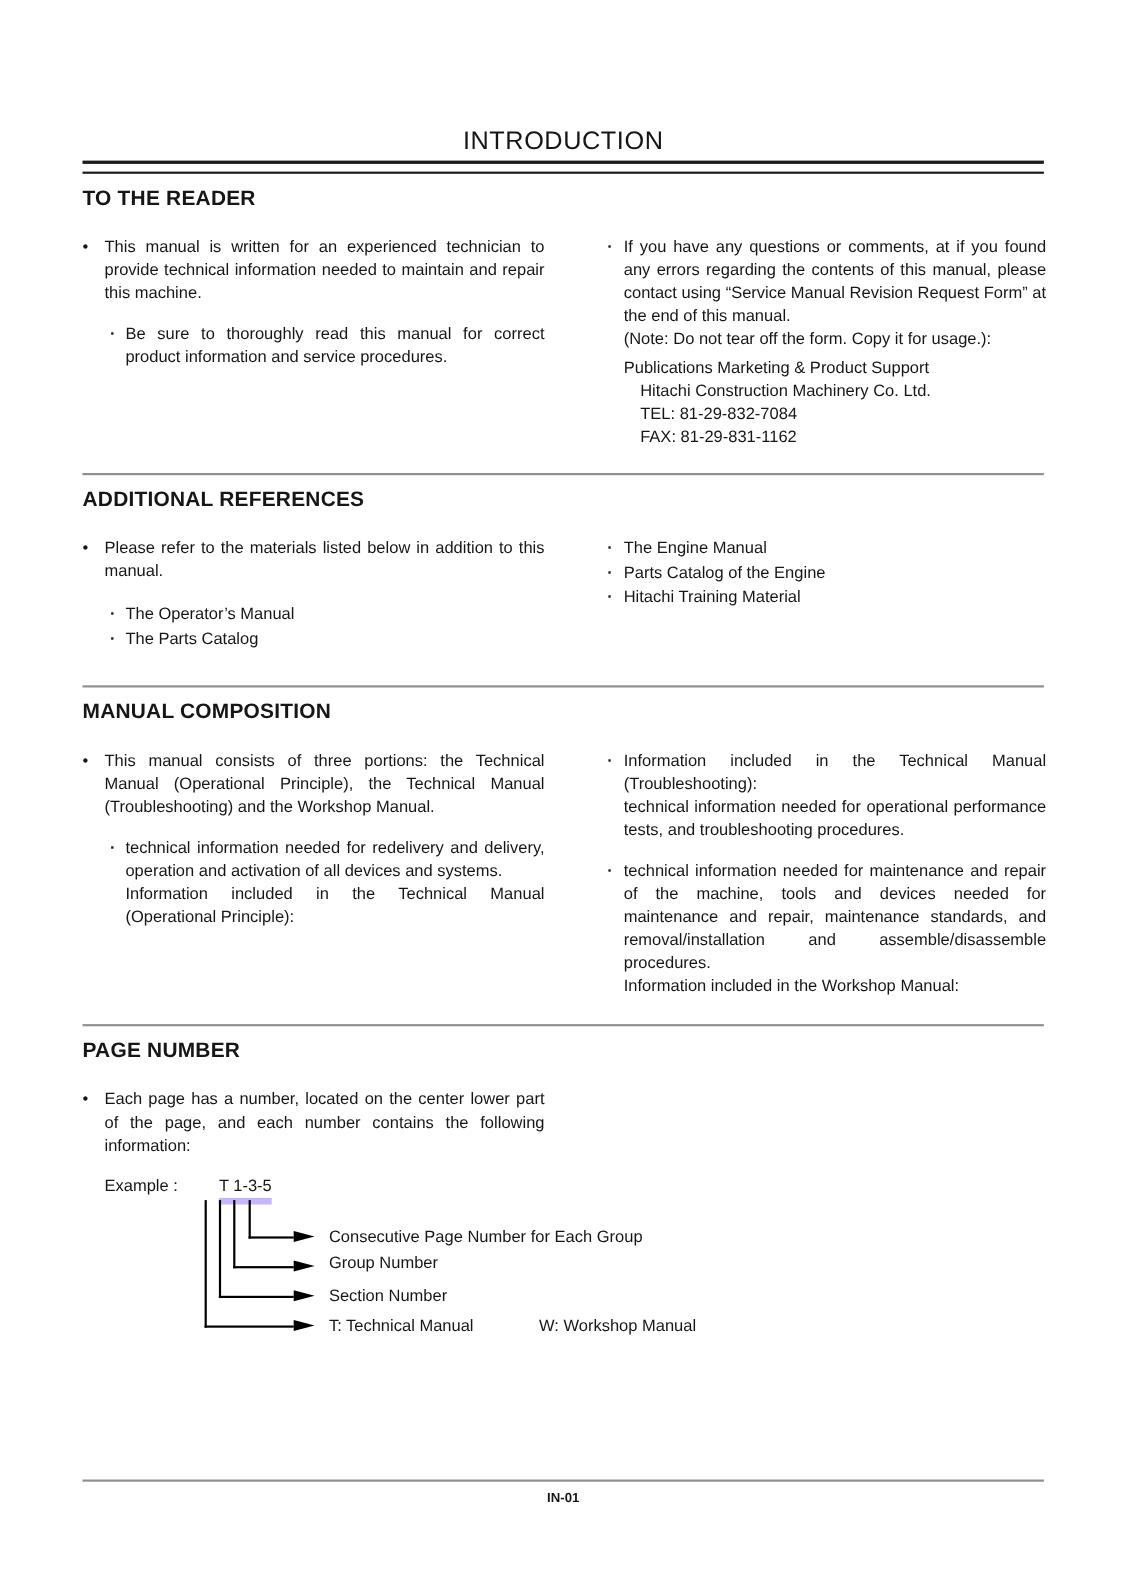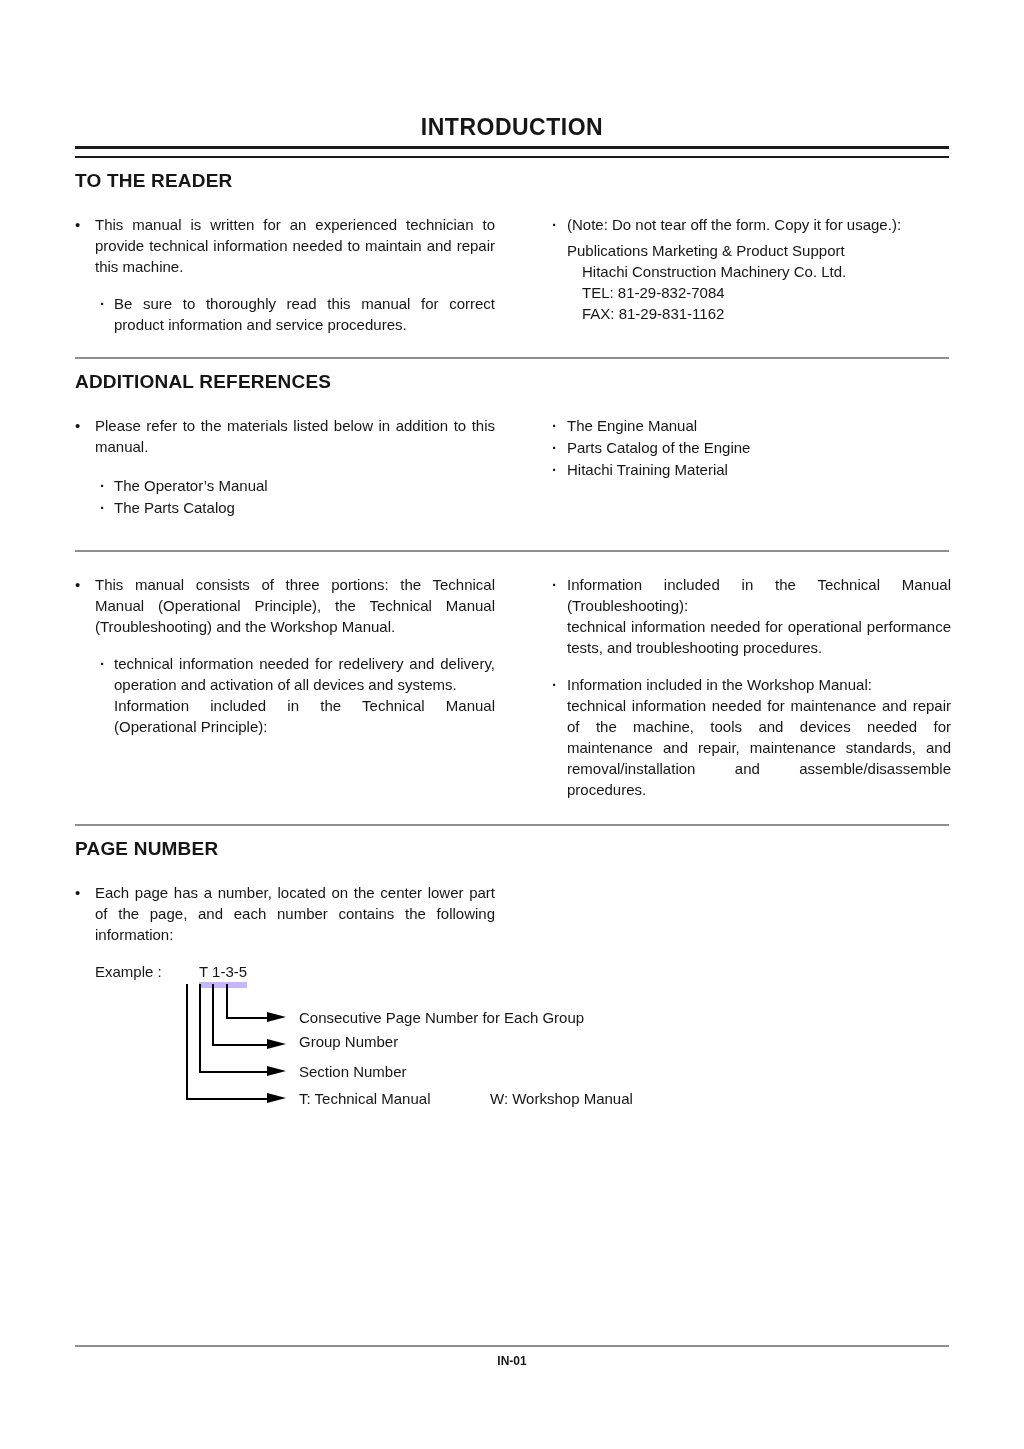--- a/index.html
+++ b/index.html
@@ -12,21 +12,21 @@
     position: relative;
     overflow: hidden;
   }
   .content { padding-left: 75px; padding-right: 75px; }
 
   .doc-title {
     margin: 0;
     padding-top: 114px;
     text-align: center;
     font-size: 23px;
-    font-weight: bold;
+    font-weight: normal;
     letter-spacing: 0.5px;
   }
   .title-rule {
     margin-top: 5px;
     height: 7px;
     border-top: 3px solid #1c1c1c;
     border-bottom: 2px solid #1c1c1c;
   }
 
   .sec-heading {
@@ -118,20 +118,21 @@
         </div>
         <div class="item dotted indent mt16">
           <span class="marker">·</span>
           <div class="text">Be sure to thoroughly read this manual for correct product information and service procedures.</div>
         </div>
       </div>
       <div class="col-right">
         <div class="item dotted">
           <span class="marker">·</span>
           <div class="text">
+            <div>If you have any questions or comments, at if you found any errors regarding the contents of this manual, please contact using “Service Manual Revision Request Form” at the end of this manual.</div>
             <div>(Note: Do not tear off the form. Copy it for usage.):</div>
             <div class="contact">
               <div>Publications Marketing &amp; Product Support</div>
               <div class="ind">Hitachi Construction Machinery Co. Ltd.</div>
               <div class="ind">TEL: 81-29-832-7084</div>
               <div class="ind">FAX: 81-29-831-1162</div>
             </div>
           </div>
         </div>
       </div>
@@ -170,20 +171,21 @@
           <span class="marker">·</span>
           <div class="text">Hitachi Training Material</div>
         </div>
       </div>
     </div>
   </section>
 
   <div class="divider d2"></div>
 
   <section>
+    <h2 class="sec-heading">MANUAL COMPOSITION</h2>
     <div class="cols">
       <div class="col-left">
         <div class="item">
           <span class="marker">•</span>
           <div class="text">This manual consists of three portions: the Technical Manual (Operational Principle), the Technical Manual (Troubleshooting) and the Workshop Manual.</div>
         </div>
         <div class="item dotted indent mt16">
           <span class="marker">·</span>
           <div class="text">
             <div>technical information needed for redelivery and delivery, operation and activation of all devices and systems.</div>
@@ -195,22 +197,22 @@
         <div class="item dotted">
           <span class="marker">·</span>
           <div class="text">
             <div>Information included in the Technical Manual (Troubleshooting):</div>
             <div>technical information needed for operational performance tests, and troubleshooting procedures.</div>
           </div>
         </div>
         <div class="item dotted mt16">
           <span class="marker">·</span>
           <div class="text">
+            <div>technical information needed for maintenance and repair of the machine, tools and devices needed for maintenance and repair, maintenance standards, and removal/installation and assemble/disassemble procedures.</div>
             <div>Information included in the Workshop Manual:</div>
-            <div>technical information needed for maintenance and repair of the machine, tools and devices needed for maintenance and repair, maintenance standards, and removal/installation and assemble/disassemble procedures.</div>
           </div>
         </div>
       </div>
     </div>
   </section>
 
   <div class="divider d3"></div>
 
   <section>
     <h2 class="sec-heading">PAGE NUMBER</h2>

